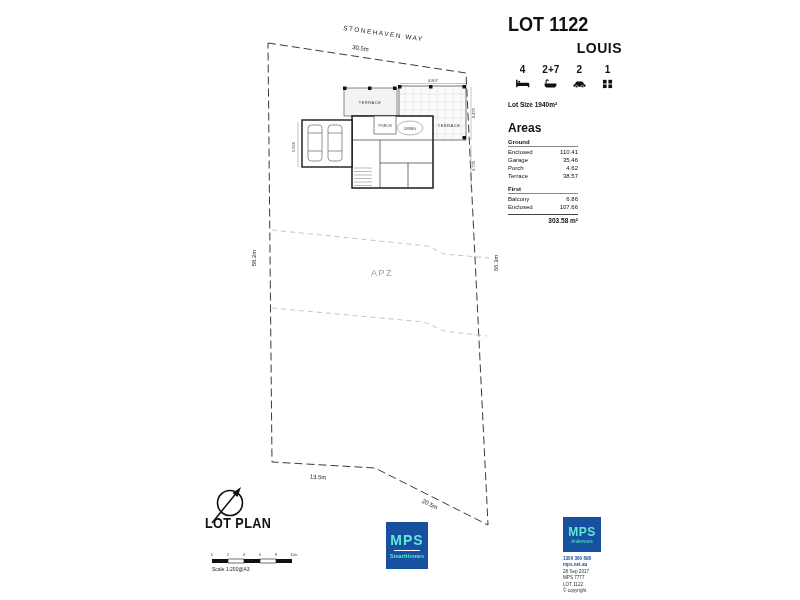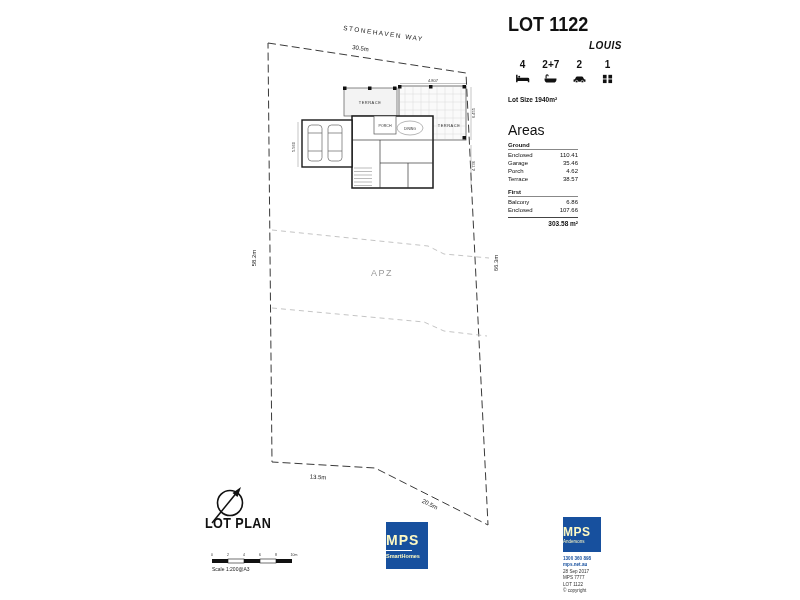--- a/index.html
+++ b/index.html
@@ -6,41 +6,41 @@
   html,body { width:800px; height:600px; background:#fff; overflow:hidden;
               font-family:"Liberation Sans", sans-serif; color:#111; }
   .page { position:relative; width:800px; height:600px; background:#fff; }
   .abs { position:absolute; }
   svg text { font-family:"Liberation Sans", sans-serif; }
 
   
   .title-block { left:508px; top:12px; width:114px; }
   .lot-title { font-size:21px; font-weight:700; transform:scaleX(0.86);
                transform-origin:left top; white-space:nowrap; }
-  .design-name { text-align:right; font-weight:700; font-size:10px; margin-top:4px; letter-spacing:0.5px;font-style:italic; }
+  .design-name { text-align:right; font-weight:700; font-size:14px; margin-top:4px; letter-spacing:0.5px; }
   .features { display:flex; justify-content:space-between; margin-top:8px; padding:0 2px; }
   .feature { width:25px; text-align:center; }
   .f-count { font-weight:700; font-size:10px; }
   .f-icon { width:15px; height:11px; margin-top:2px; }
   .lot-size { font-size:6.5px; font-weight:700; margin-top:8px; }
-  .areas-heading { font-size:14px; font-weight:400; margin-top:19px; }
+  .areas-heading { font-size:12px; font-weight:700; margin-top:13px; }
   .area-table { width:70px; margin-top:4px; font-size:6px; }
   .sec-label { font-weight:700; border-bottom:0.5px solid #888; padding-bottom:1px; margin-bottom:1px; }
   .sec-label.first { margin-top:6px; }
   .row { display:flex; justify-content:space-between; line-height:8px; }
   .total { border-top:0.6px solid #444; margin-top:3px; padding-top:2px;
            text-align:right; font-weight:700; font-size:6.5px; }
 
   
   .lot-plan-title { left:205px; top:514px; font-size:15px; font-weight:700;
                     transform:scaleX(0.84); transform-origin:left top; letter-spacing:0.5px; }
 
   
-  .logo-mps { background:#17509e; color:#fef9c3; display:flex; flex-direction:column;
-              justify-content:center; }
+  .logo-mps { background:#17509e; color:#5eead4; display:flex; flex-direction:column;
+              align-items:center; justify-content:center; }
   .logo-center { left:386px; top:522px; width:42px; height:47px; }
   .logo-center .m-name { font-size:14px; font-weight:700; letter-spacing:1px; }
   .m-rule { width:26px; height:1px; background:#fff; margin:2px 0; }
   .logo-center .m-tag { font-size:5.5px; font-weight:700; }
   .logo-right { left:563px; top:517px; width:38px; height:35px; }
   .logo-right .m-name { font-size:12px; font-weight:700; letter-spacing:0.5px; }
   .logo-right .m-tag { font-size:4.5px; }
   .info-block { left:563px; top:556px; width:70px; }
   .info-line { font-size:4.6px; line-height:6.4px; color:#333; }
   .info-line.strong { font-weight:700; color:#17509e; }

